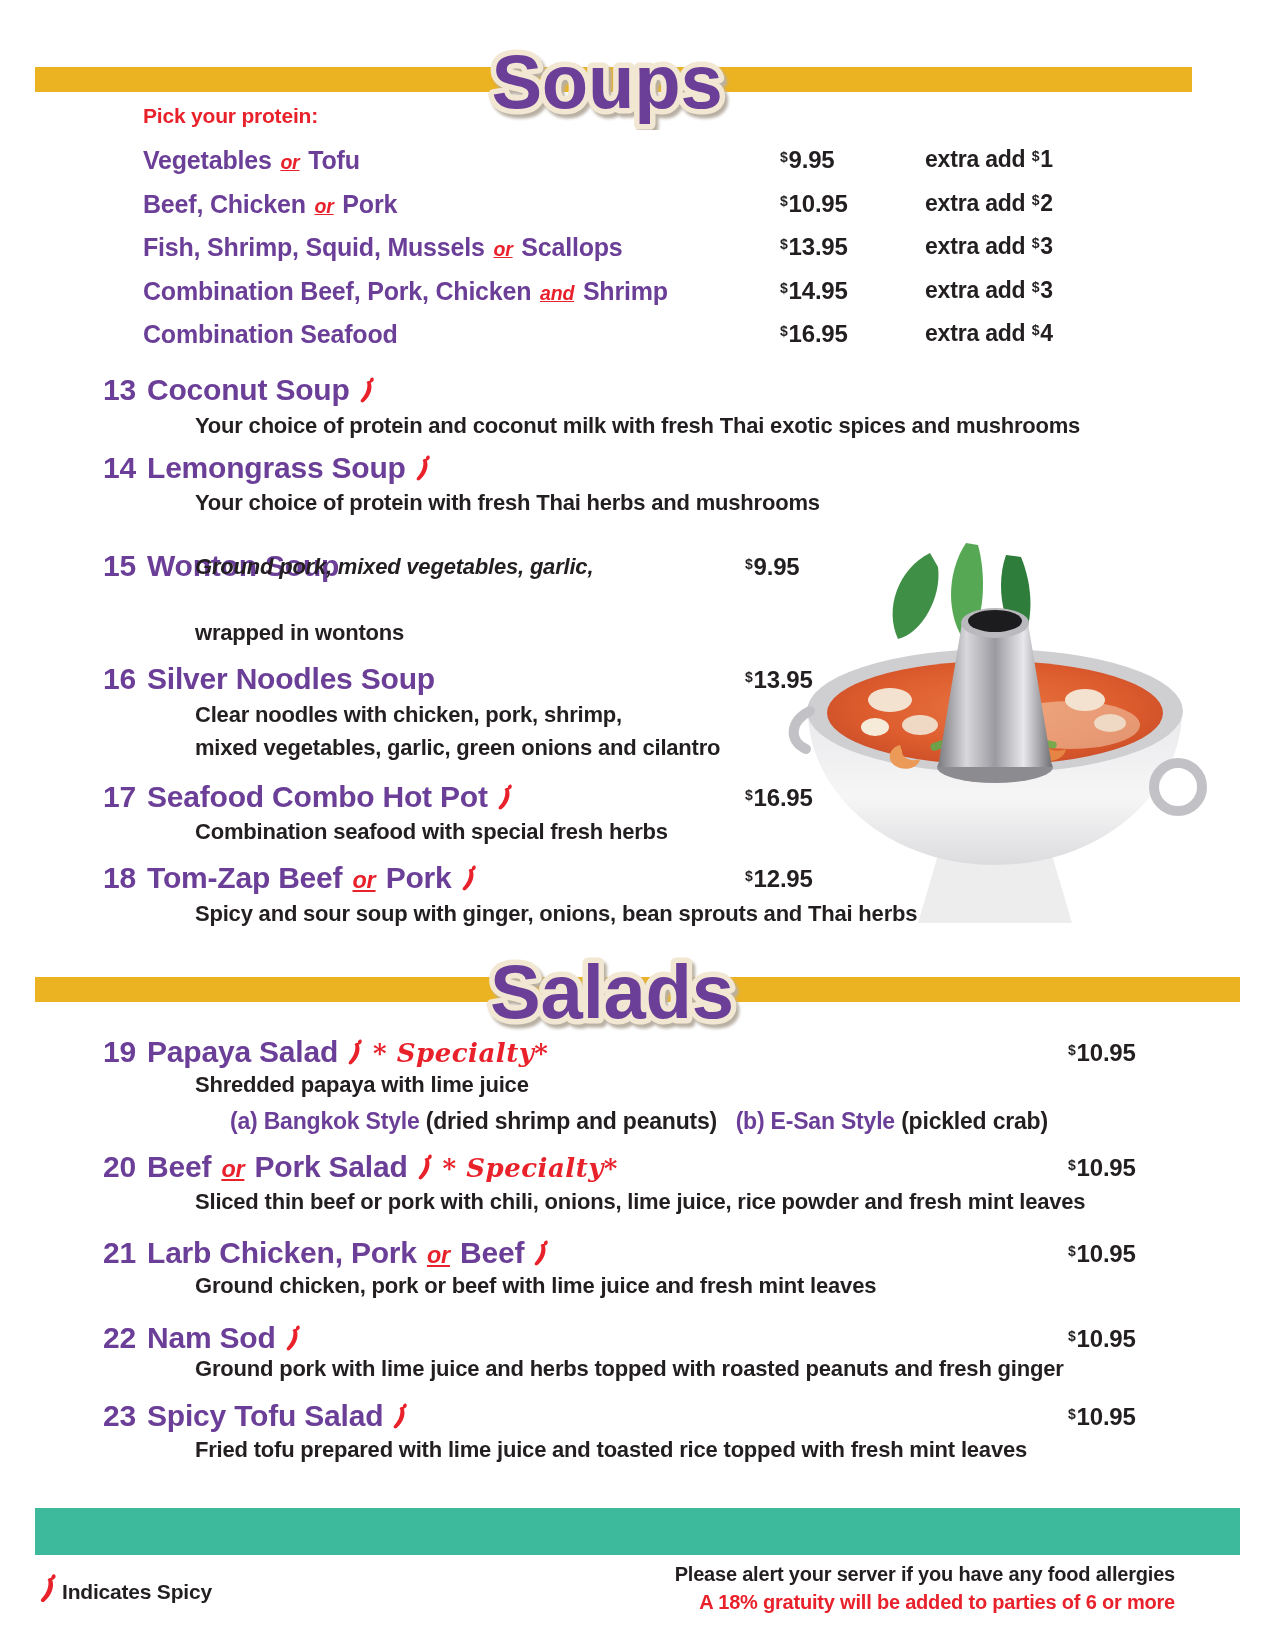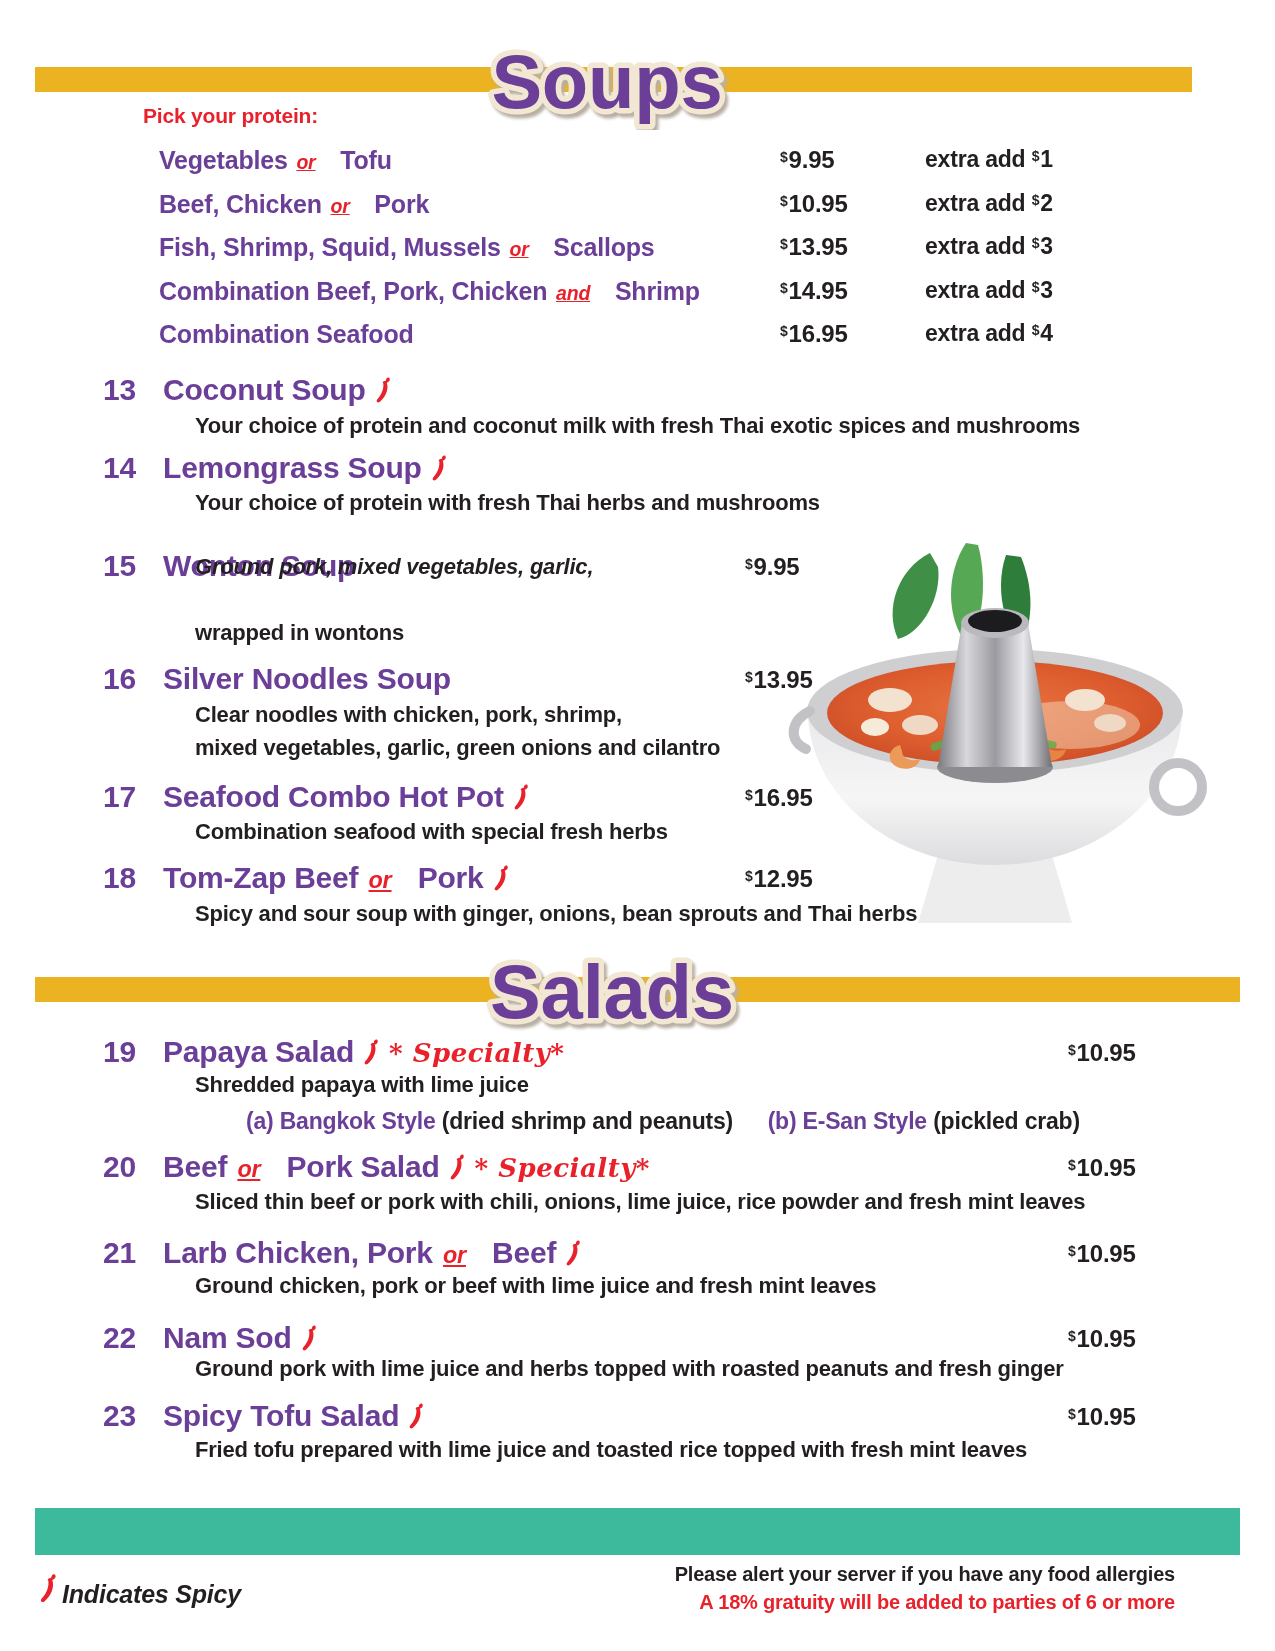--- a/index.html
+++ b/index.html
@@ -22,27 +22,27 @@
   .opts{position:absolute; left:230px; font-size:23px; white-space:pre;}
   .price{position:absolute; font-size:24px; color:var(--text);}
   .price sup{font-size:14px; vertical-align:6px; margin-right:1px;}
   .soupP{left:745px; top:4px;}
   .salP{left:1068px; top:4px;}
   .pickhdr{position:absolute; left:143px; color:var(--red); font-size:21px;}
   .pname{position:absolute; left:143px; color:var(--purple); font-size:25px;}
   .pprice{position:absolute; left:780px; font-size:24px; color:var(--text);}
   .pprice sup,.pextra sup{font-size:14px; vertical-align:6px; margin-right:1px;}
   .pextra{position:absolute; left:925px; font-size:23px; color:var(--text);}
-  .seg.pu{color:var(--purple);margin-left:16px;}
+  .seg.pu{color:var(--purple);}
   .seg.bk{color:var(--text);}
   .seg.or{color:var(--red); font-style:italic; font-size:0.78em; text-decoration:underline; padding:0 2px;text-align:center;}
   .spec{color:var(--red); font-family:"DejaVu Serif", serif; font-style:italic; font-size:26px; margin-left:10px; letter-spacing:0.5px;}
   .chili{display:inline-block; width:17px; height:30px; margin-left:8px; vertical-align:-5px;}
   .chili svg{width:100%; height:100%;}
-  .footer-left{position:absolute; left:62px; top:1580px; font-size:25px;font-style:italic;}
+  .footer-left{position:absolute; left:62px; top:1580px; font-size:21px;}
   .footer-chili{position:absolute; left:38px; top:1572px; width:19px; height:34px;}
   .footer-right1{position:absolute; right:100px; top:1563px; font-size:20px; text-align:right;}
   .footer-right2{position:absolute; right:100px; top:1591px; font-size:20px; color:var(--red); text-align:right;}
   .hotpot{position:absolute; left:780px; top:535px; width:430px; height:390px;}
   svg text.big{
     font-family:"Liberation Sans", sans-serif; font-weight:bold;
     fill:var(--purple); stroke:var(--cream); stroke-width:11px;
     paint-order:stroke; stroke-linejoin:round;
   }
 </style>

